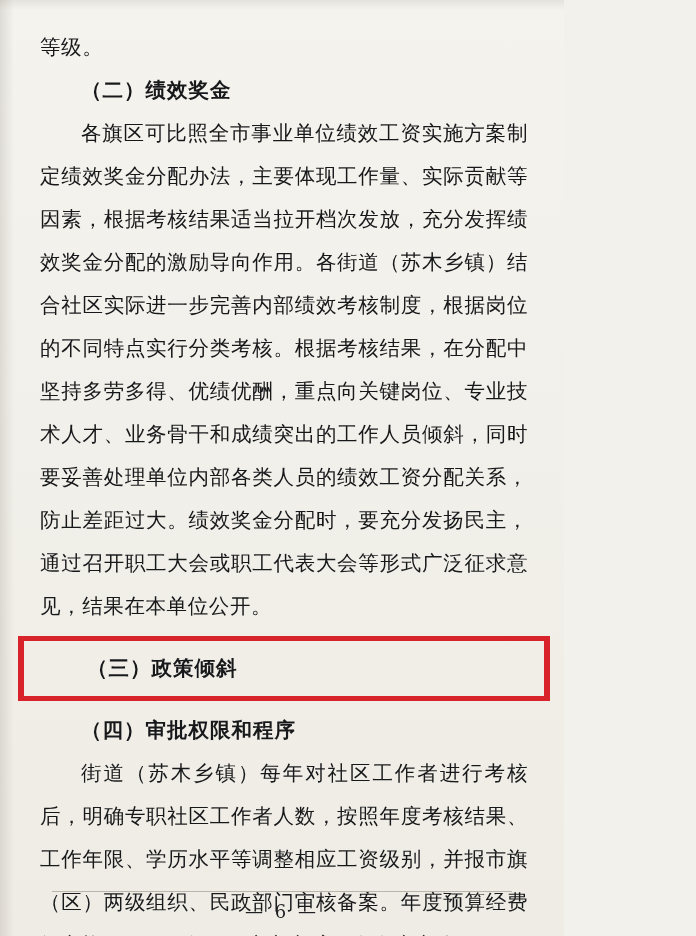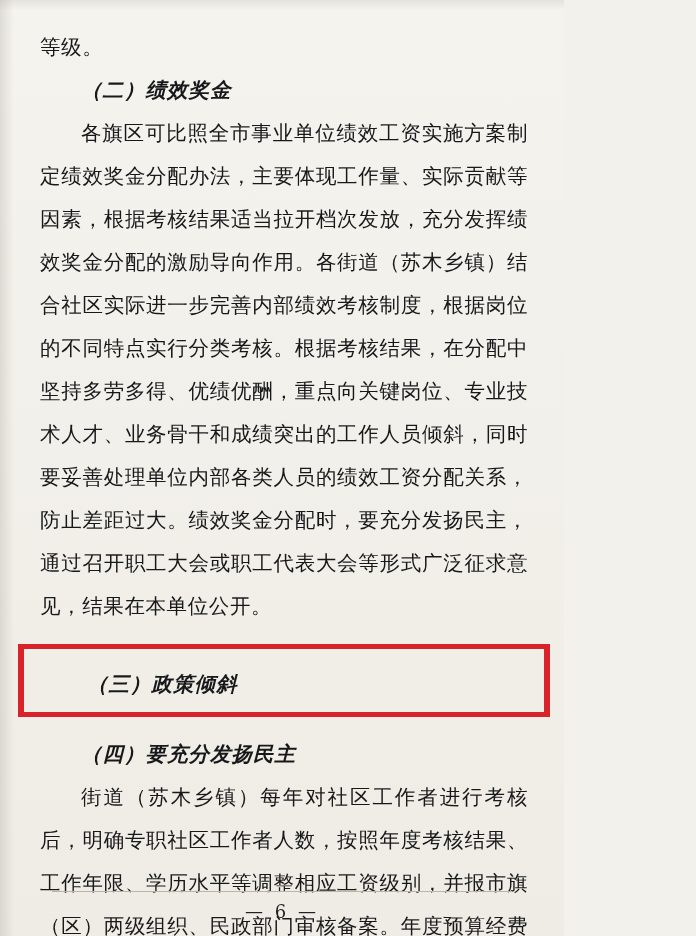--- a/index.html
+++ b/index.html
@@ -37,27 +37,26 @@
     text-indent: 2em;
   }
   .para.noindent {
     text-indent: 0;
   }
   .heading {
     margin: 0;
     text-indent: 2em;
     font-weight: 600;
     letter-spacing: 1px;
-    font-style: italic;
   }
   
   .highlight-block {
     position: relative;
-    margin: 16px -22px;
-    padding: 12px 22px 6px 22px;
+    margin: 8px -22px;
+    padding: 4px 22px 6px 22px;
     box-sizing: border-box;
     border: 5px solid #d9232b;
     border-left-width: 6px;
     border-right-width: 6px;
   }
   .highlight-block .heading {
     margin-top: 2px;
   }
   .footer {
     position: absolute;
@@ -105,21 +104,21 @@
     <p class="para noindent">等级。</p>
 
     <p class="heading">（二）绩效奖金</p>
 
     <p class="para">各旗区可比照全市事业单位绩效工资实施方案制定绩效奖金分配办法，主要体现工作量、实际贡献等因素，根据考核结果适当拉开档次发放，充分发挥绩效奖金分配的激励导向作用。各街道（苏木乡镇）结合社区实际进一步完善内部绩效考核制度，根据岗位的不同特点实行分类考核。根据考核结果，在分配中坚持多劳多得、优绩优酬，重点向关键岗位、专业技术人才、业务骨干和成绩突出的工作人员倾斜，同时要妥善处理单位内部各类人员的绩效工资分配关系，防止差距过大。绩效奖金分配时，要充分发扬民主，通过召开职工大会或职工代表大会等形式广泛征求意见，结果在本单位公开。</p>
 
     <div class="highlight-block">
       <p class="heading">（三）政策倾斜</p>
     </div>
 
-    <p class="heading">（四）要充分发扬民主</p>
+    <p class="heading">（四）审批权限和程序</p>
 
     <p class="para">街道（苏木乡镇）每年对社区工作者进行考核后，明确专职社区工作者人数，按照年度考核结果、工作年限、学历水平等调整相应工资级别，并报市旗（区）两级组织、民政部门审核备案。年度预算经费经市旗（区）两级民政部门初审、组织部门复</p>
 
   </div>
 
   <div class="footer-rule"></div>
   <div class="footer">— 6 —</div>
 
 </div>
 

